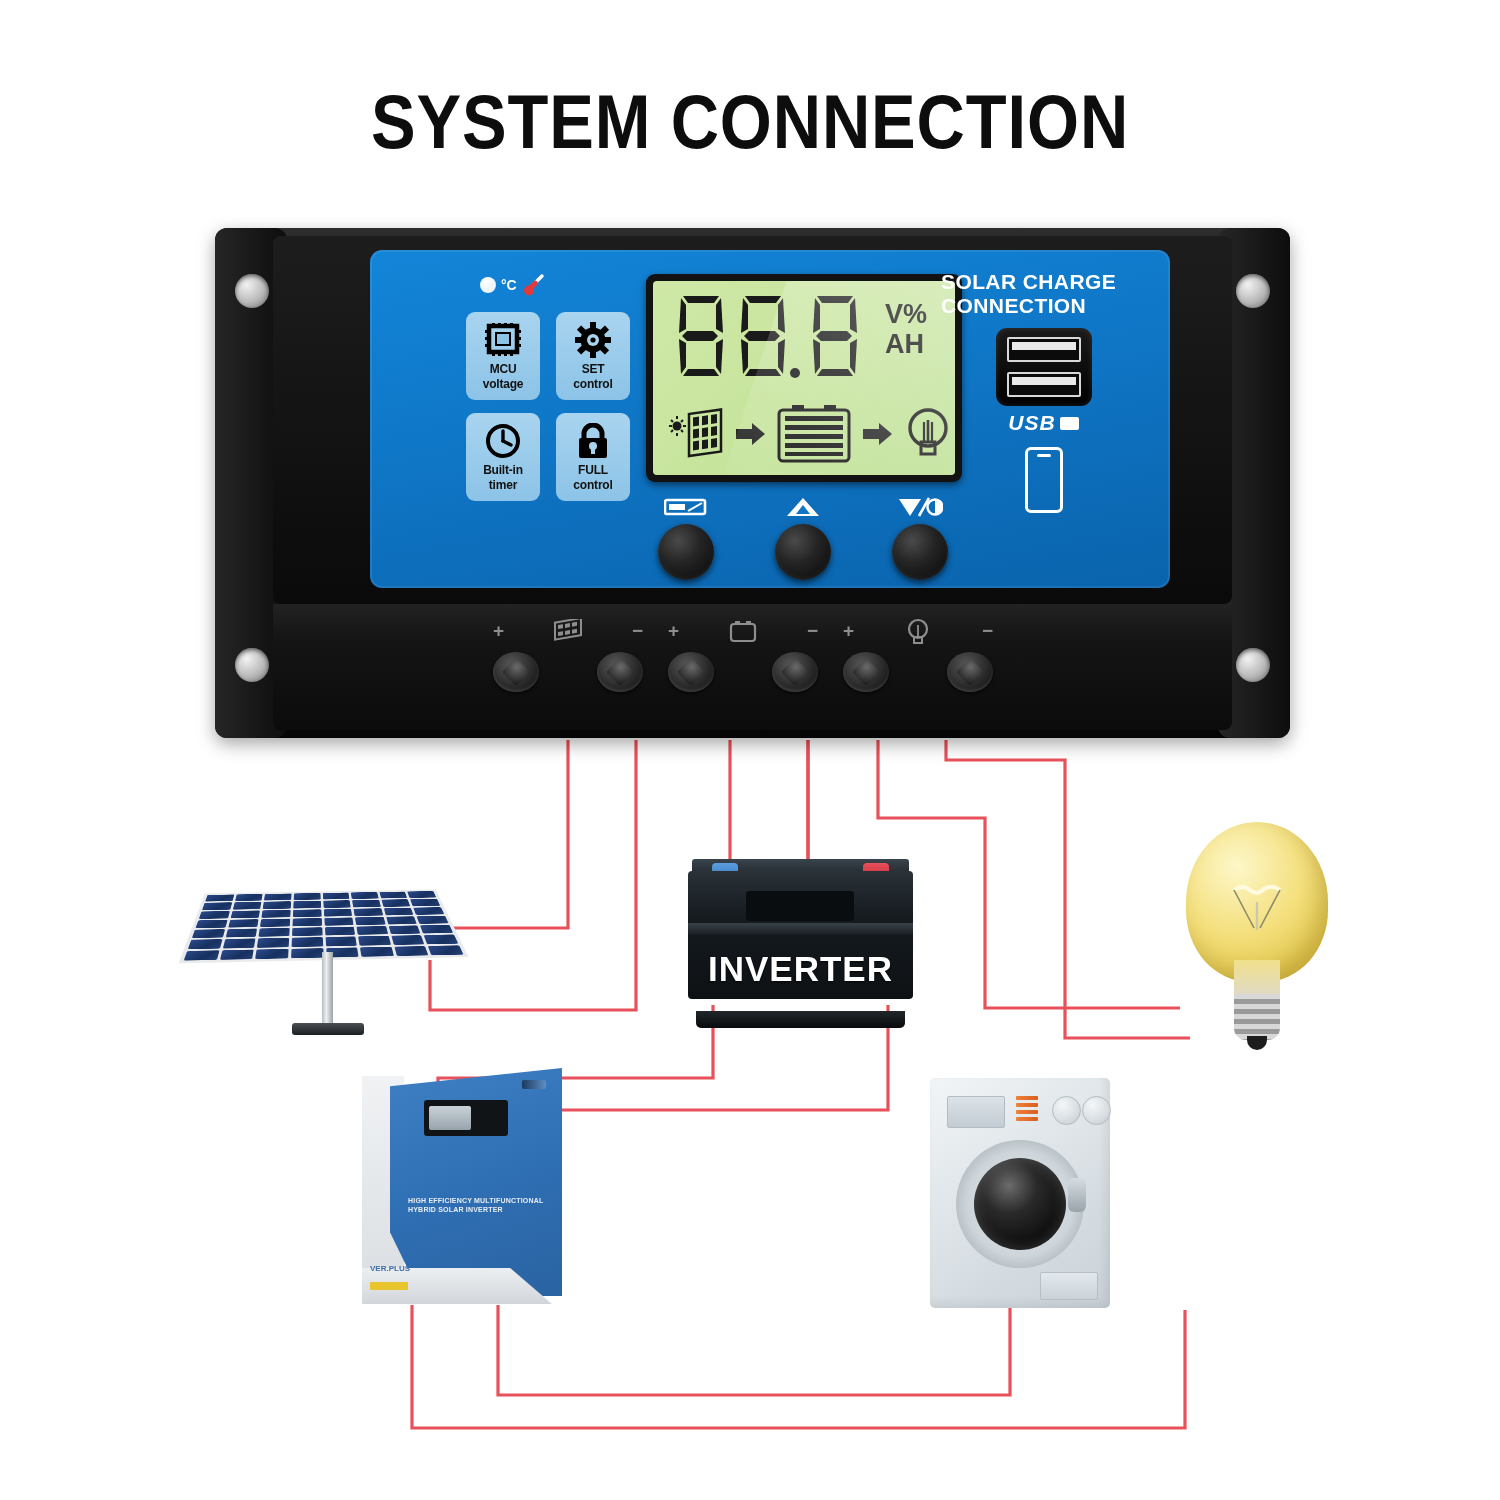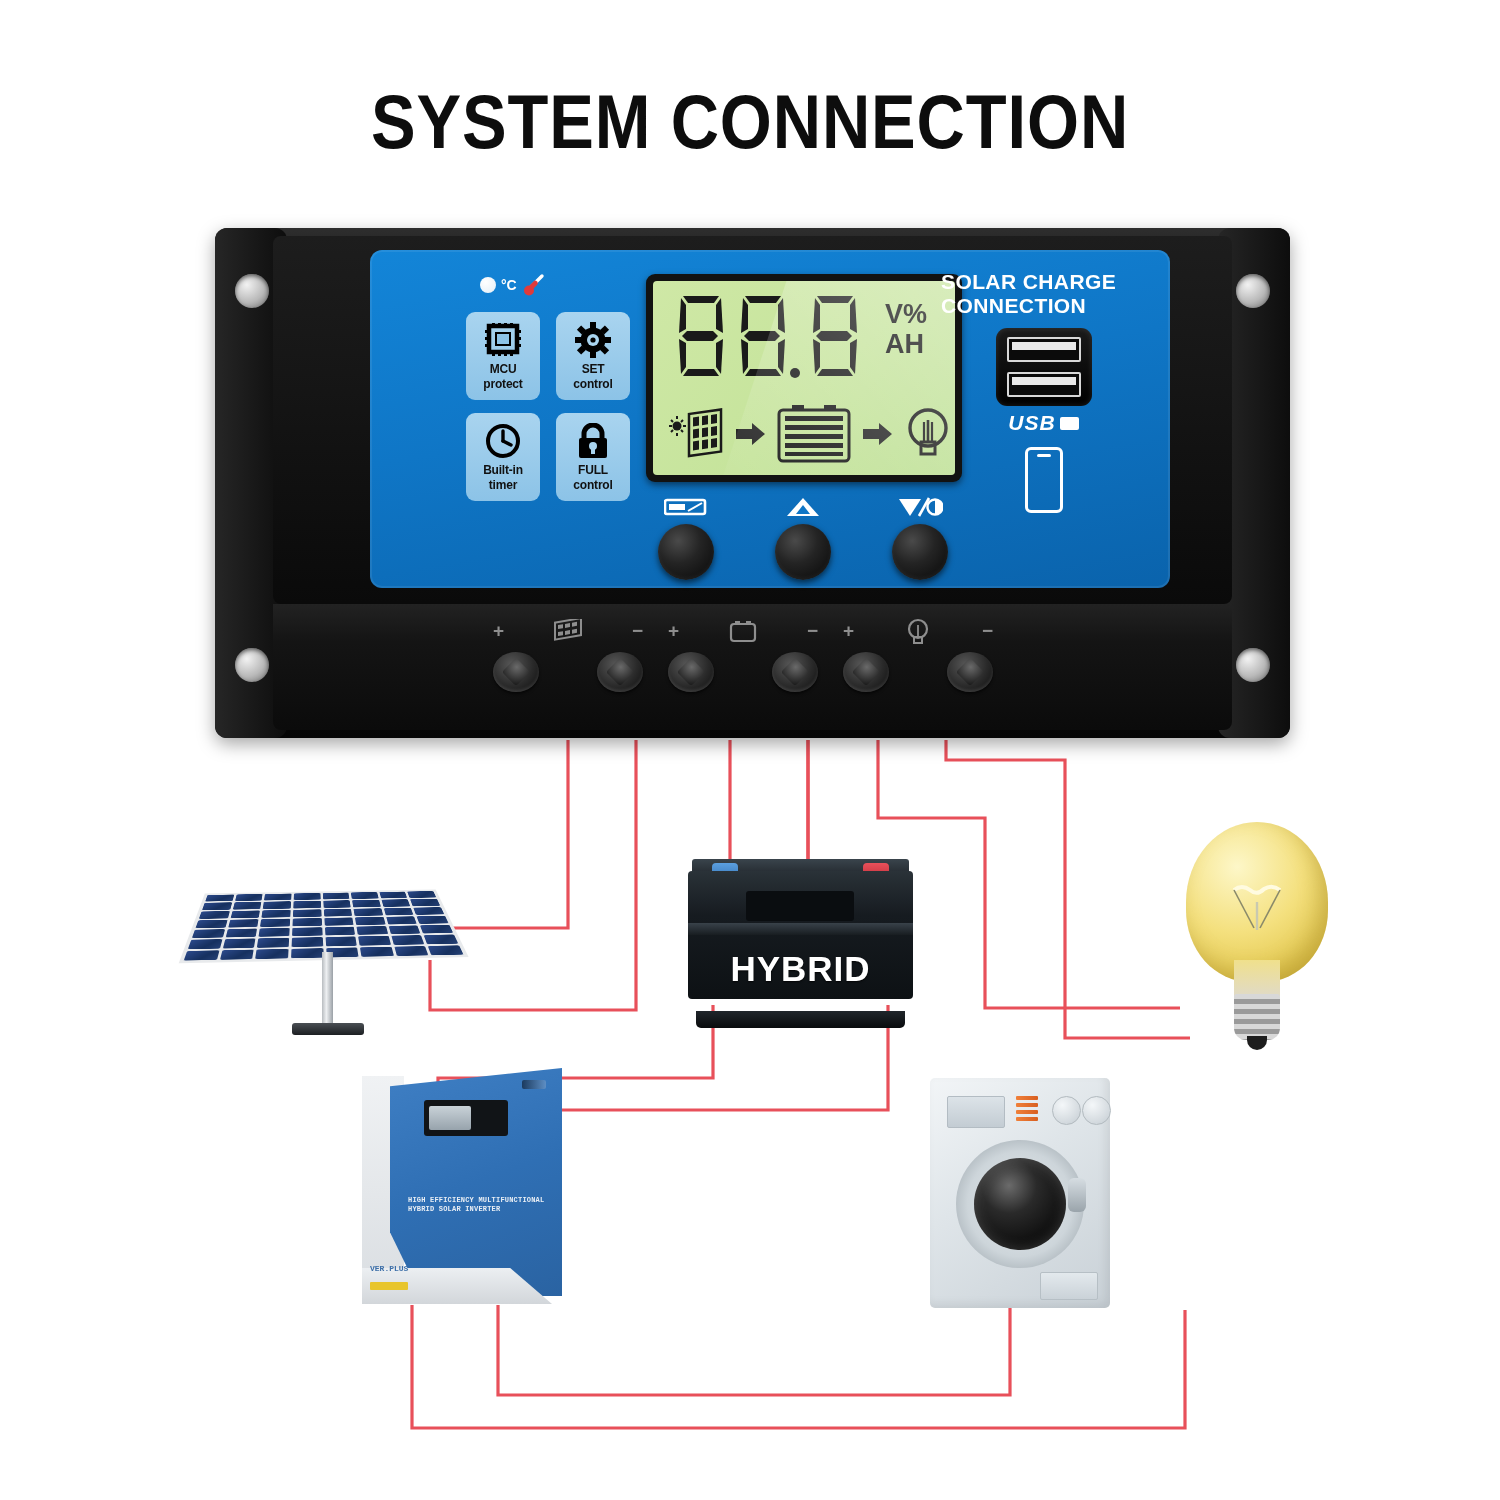--- a/index.html
+++ b/index.html
@@ -109,21 +109,21 @@
   .plusmin{color:#8e8e8e;font-size:19px;font-weight:bold;}
 
   
   #wires{position:absolute;left:0;top:0;width:1500px;height:1500px;pointer-events:none;}
 
   
   .device{position:absolute;}
   #solar-panel{left:180px;top:820px;width:290px;height:220px;}
   #battery{left:688px;top:845px;width:225px;height:160px;}
   #bulb{left:1172px;top:822px;width:170px;height:230px;}
-  #inverter{left:362px;top:1068px;width:200px;height:240px;font-family:Liberation Mono, monospace;}
+  #inverter{left:362px;top:1068px;width:200px;height:240px;}
   #washer{left:930px;top:1078px;width:180px;height:230px;}
 
   .battery-case{position:absolute;left:0;top:26px;width:225px;height:128px;
       background:linear-gradient(180deg,#2a3238 0%,#161b20 35%,#0d1114 100%);
       border-radius:4px;}
   .batt-toplip{position:absolute;left:4px;top:14px;width:217px;height:22px;
       background:linear-gradient(180deg,#3a444c,#1a1f24);border-radius:3px;}
   .batt-innerbar{position:absolute;left:58px;top:20px;width:108px;height:30px;
       background:#0a0d10;border-radius:3px;}
   .batt-base{position:absolute;left:8px;top:140px;width:209px;height:17px;
@@ -274,21 +274,21 @@
                 <rect x="1" y="7" width="4" height="3"></rect>
                   <rect x="1" y="14" width="4" height="3"></rect>
                 <rect x="1" y="21" width="4" height="3"></rect>
                 <rect x="33" y="7" width="4" height="3"></rect>
                   <rect x="33" y="14" width="4" height="3"></rect>
                 <rect x="33" y="21" width="4" height="3"></rect>
               </g>
             </svg>
           </div>
           <div class="blab">MCU</div>
-          <div class="blab">protect</div>
+          <div class="blab">voltage</div>
         </div>
 
         <div class="badge">
           <div class="bico">
             <svg width="36" height="36" viewBox="0 0 36 36">
               <g fill="#000">
                 <circle cx="18" cy="18" r="12.5"></circle>
                 <g>
                   <rect x="15" y="0" width="6" height="7"></rect>
                     <rect x="15" y="29" width="6" height="7"></rect>
@@ -615,21 +615,21 @@
   <div class="panel-foot"></div>
 </div>
 
 <div class="device" id="battery">
   <div class="batt-toplip"></div>
   <div class="term-post neg"></div>
   <div class="term-post pos"></div>
   <div class="battery-case">
     <div class="batt-innerbar"></div>
     <div class="batt-rim"></div>
-    <div class="batt-label">HYBRID</div>
+    <div class="batt-label">INVERTER</div>
     <div class="batt-base"></div>
   </div>
 </div>
 
 <div class="device" id="bulb">
   <div class="bulb-glass"></div>
   <svg class="filament" viewBox="0 0 74 62">
     <path d="M14 6 Q22 0 30 6 Q37 12 44 5 Q52 0 60 6" fill="none" stroke="#fffbe0" stroke-width="4"></path>
     <line x1="14" y1="6" x2="34" y2="44" stroke="#8a8a6a" stroke-width="1.6"></line>
     <line x1="60" y1="6" x2="40" y2="44" stroke="#8a8a6a" stroke-width="1.6"></line>

